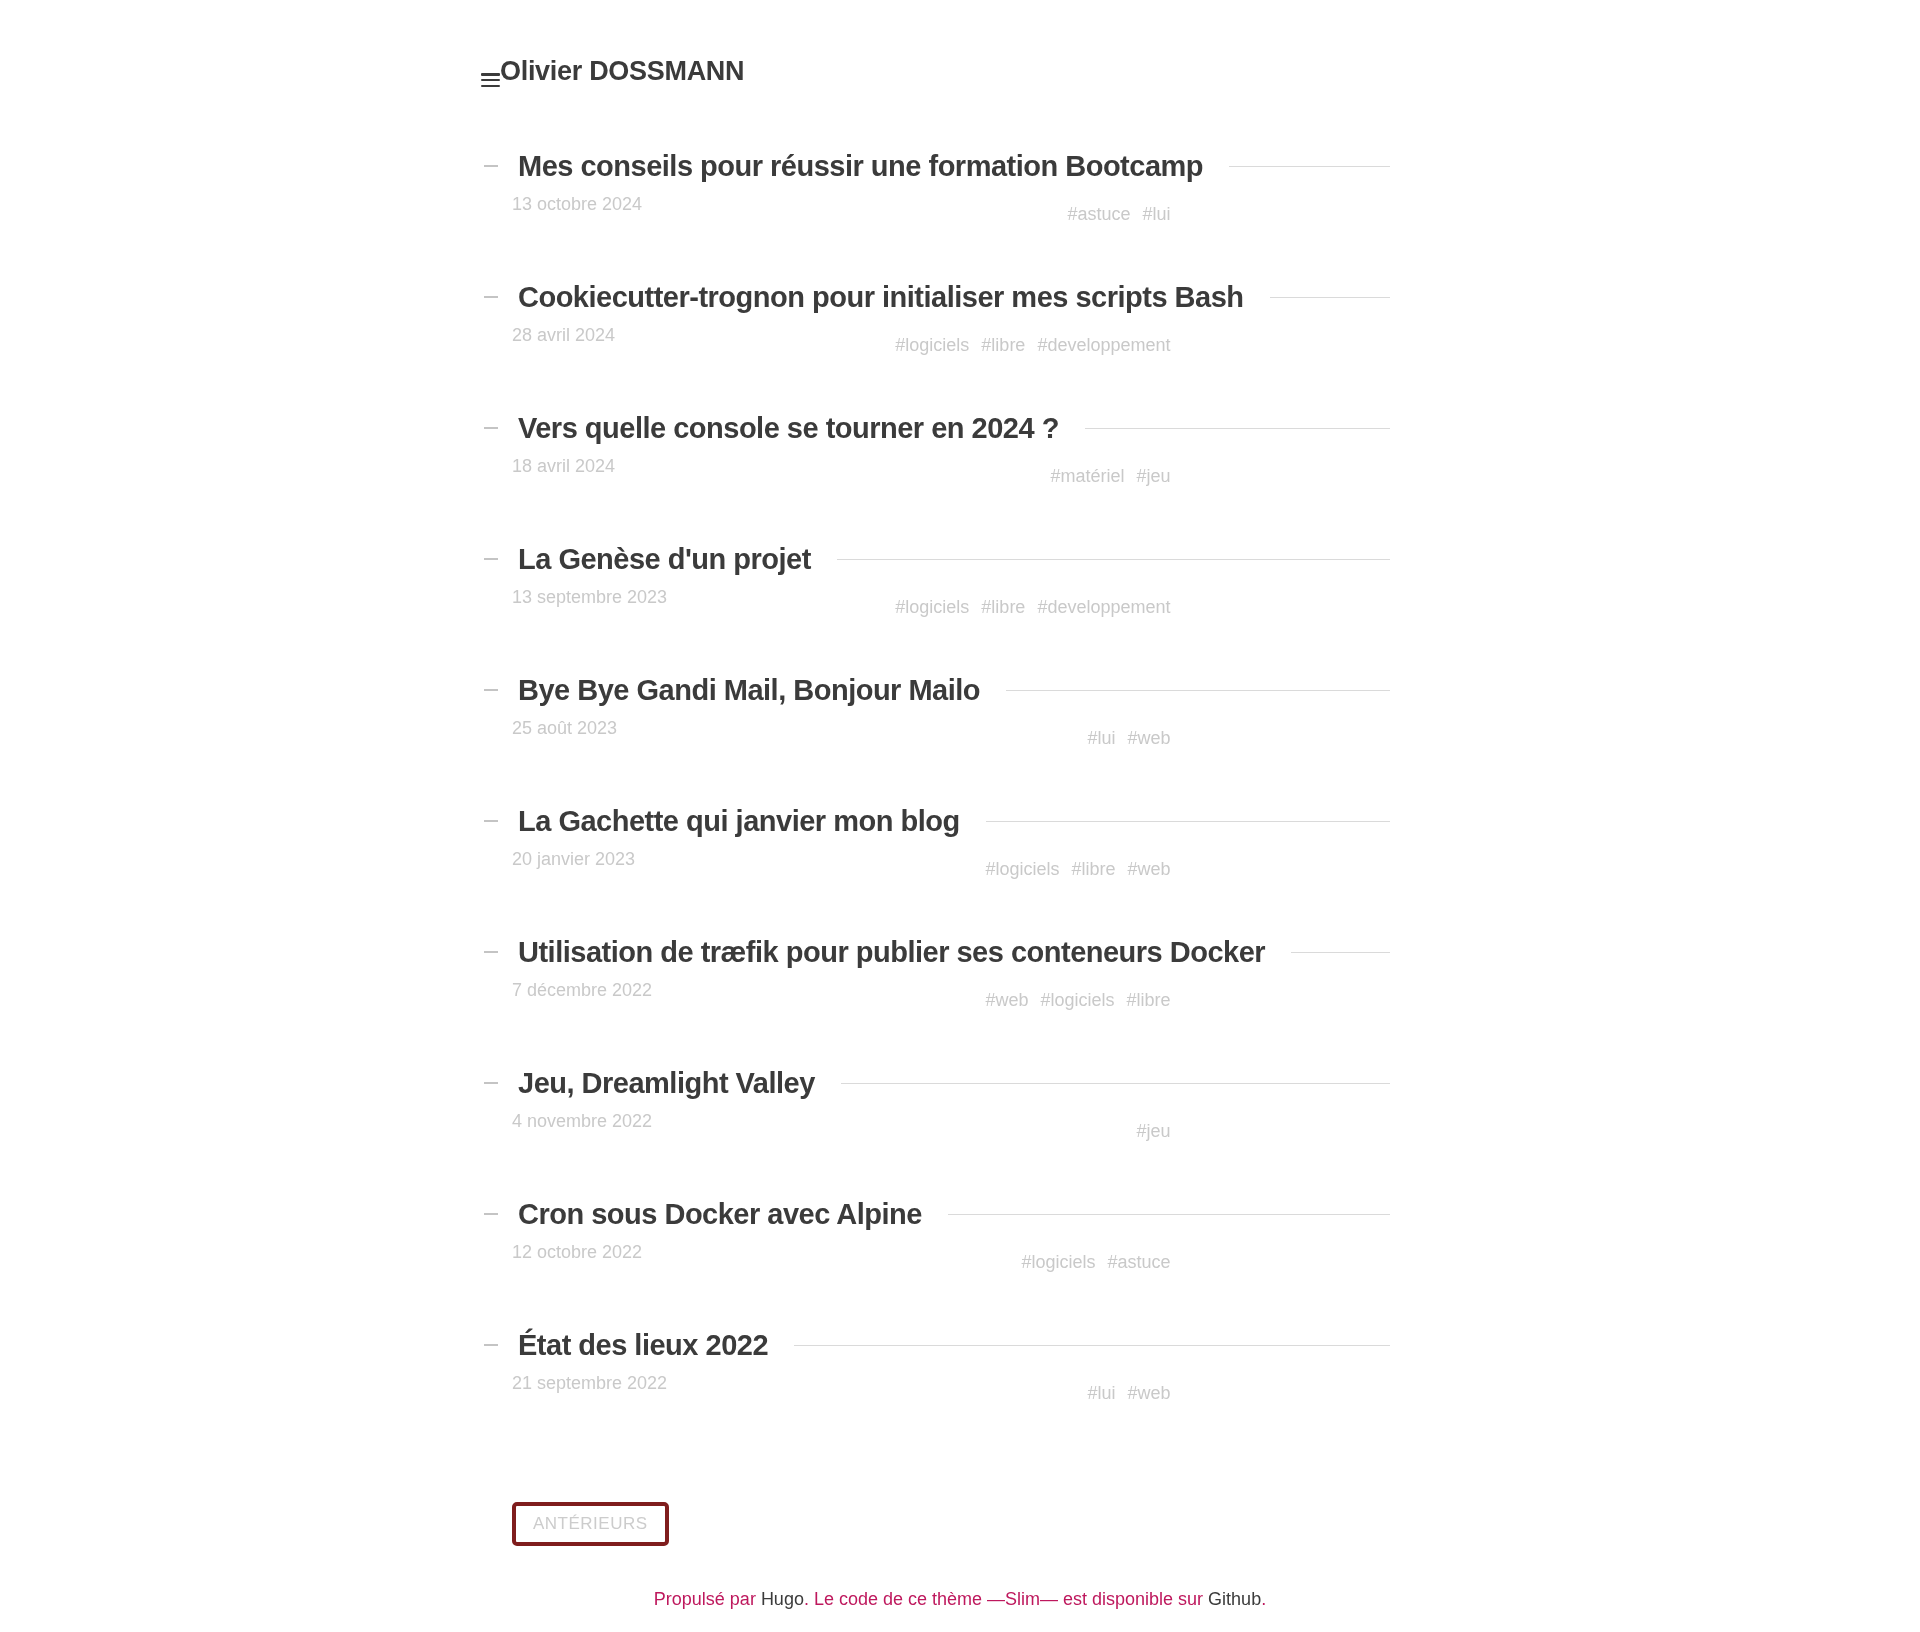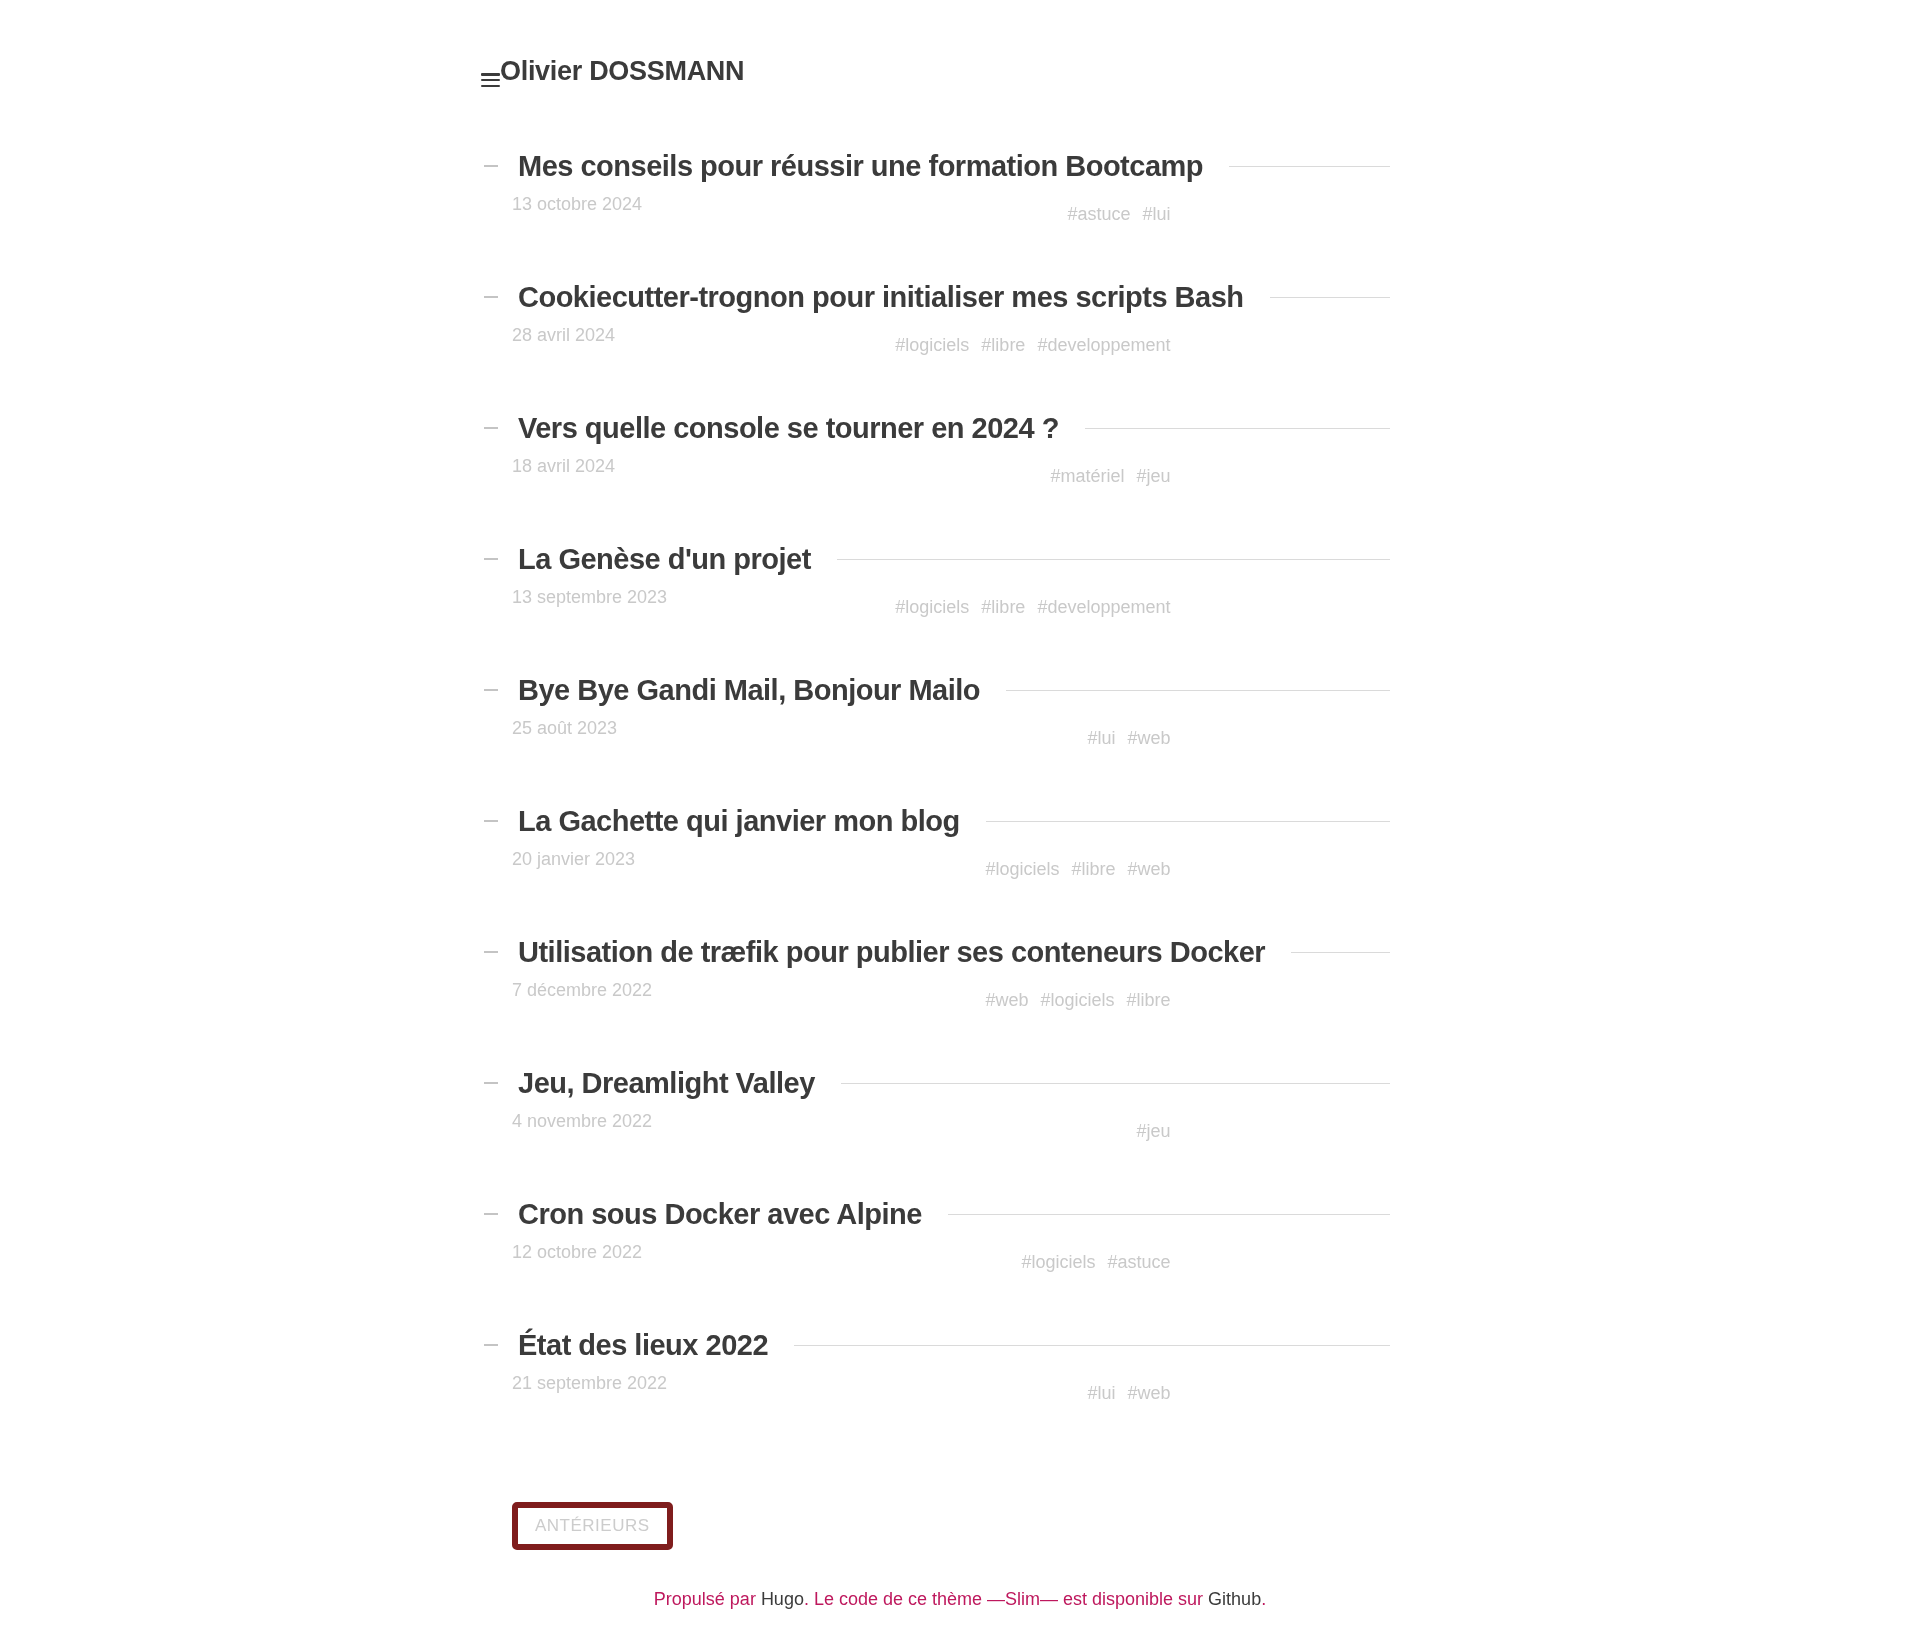--- a/index.html
+++ b/index.html
@@ -90,21 +90,21 @@
   .tag { color: #c9c9c9; margin-left: 12px; }
 
   
   .pagination { margin-top: 101px; }
   .btn-older {
     display: inline-block;
     padding: 8px 17px;
     font-size: 17px;
     letter-spacing: 0.5px;
     color: #cccccc;
-    border: 6px solid #7f1d1d;
+    border: 4px solid #7f1d1d;
     border-radius: 5px;
     background: #ffffff;
   }
 
   
   .footer {
     position: absolute;
     left: 0; right: 0;
     top: 1586px;
     text-align: center;

